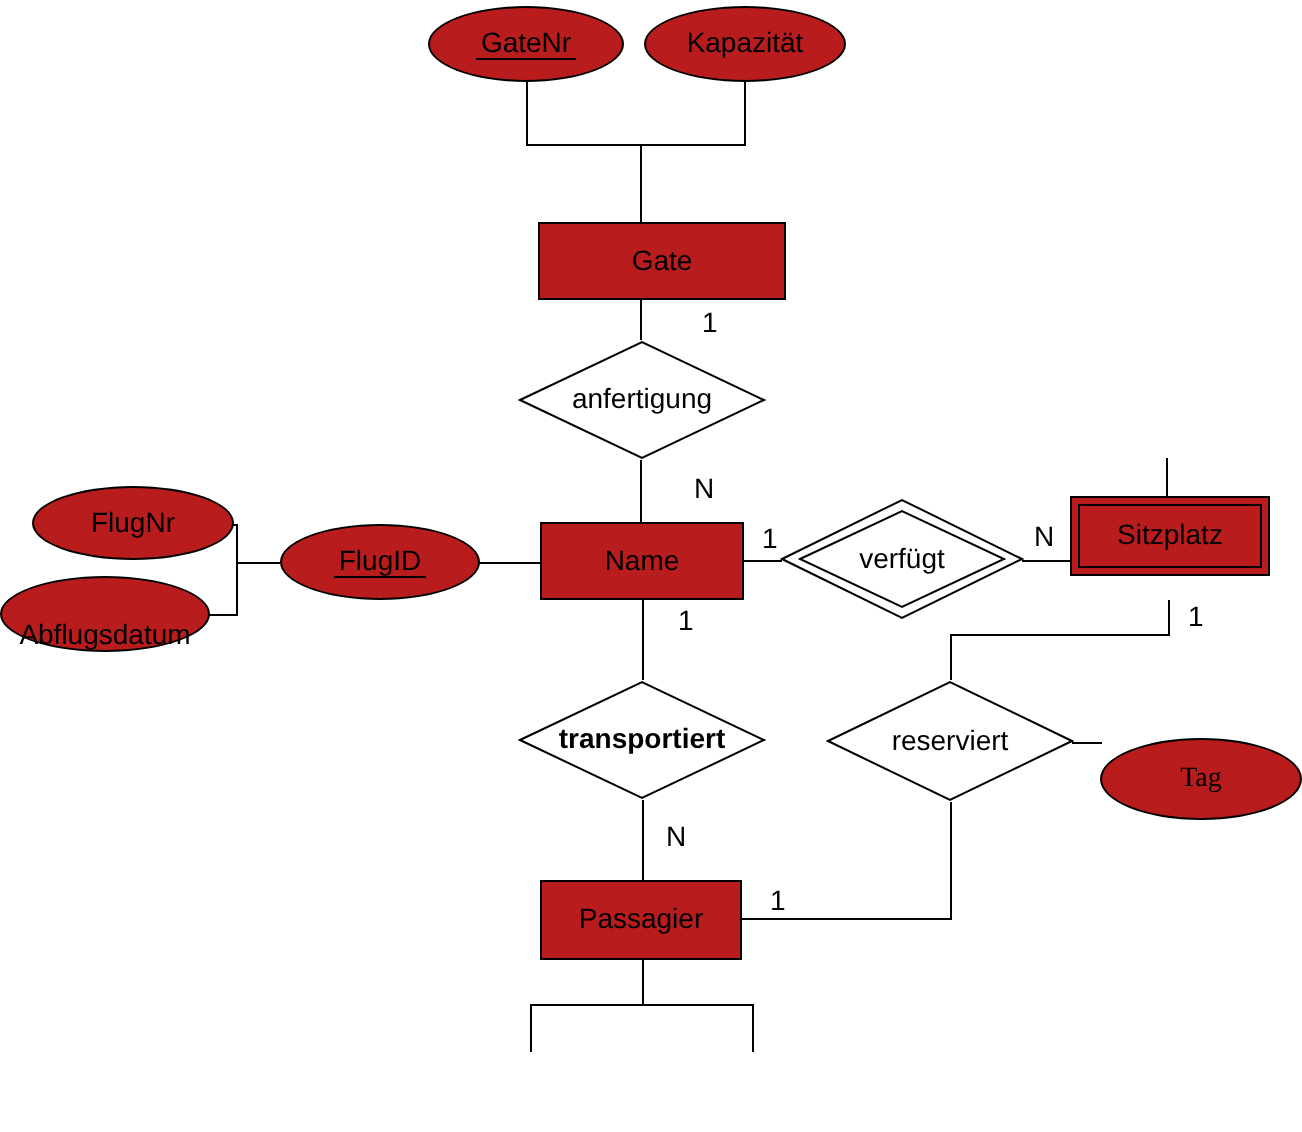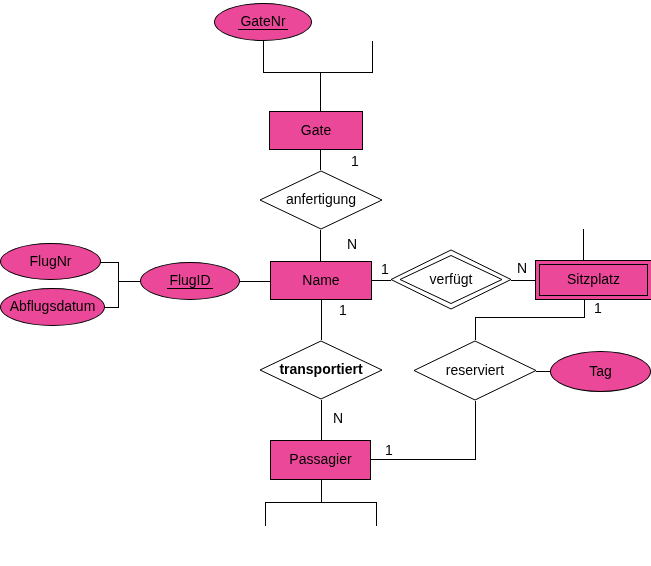--- a/index.html
+++ b/index.html
@@ -4,21 +4,21 @@
 <style>
   html, body { margin: 0; padding: 0; background: #ffffff; }
   #stage {
     position: relative; width: 651px; height: 566px;
     background: #ffffff; color: #000;
     font-family: "Liberation Sans", sans-serif; font-size: 14px;
     overflow: hidden;
   }
   .node {
     position: absolute; display: flex; align-items: center; justify-content: center;
-    box-sizing: border-box; background: #ec4899; text-align: center; line-height: 1.1;
+    box-sizing: border-box; background: #b91c1c; text-align: center; line-height: 1.1;
   }
   .rect { border: 1px solid #000; }
   .weak-inner { position: absolute; inset: 3px; border: 1px solid #000; background: transparent; }
   .ellipse { border: 1px solid #000; border-radius: 50%; }
   .diamond { background: transparent; border: none; }
   .diamond svg { position: absolute; left: 0; top: 0; width: 100%; height: 100%; }
   .lbl { position: relative; z-index: 2; padding: 0 2px; }
   .pk { border-bottom: 1px solid #000; }
   .partial { border-bottom: 1px dotted #000; }
   .line { position: absolute; background: #000; }
@@ -61,40 +61,43 @@
   <span class="card" style="left:381px;top:261px;">1</span>
   <span class="card" style="left:517px;top:260px;">N</span>
   <span class="card" style="left:339px;top:302px;">1</span>
   <span class="card" style="left:333px;top:410px;">N</span>
   <span class="card" style="left:385px;top:442px;">1</span>
   <span class="card" style="left:594px;top:300px;">1</span>
 
   <div class="node ellipse" style="left:214px;top:3px;width:98px;height:38px;">
     <span class="lbl pk">GateNr</span>
   </div>
-  <div class="node ellipse" style="left:0px;top:243px;width:101px;height:37px;justify-content:center;">
+  <div class="node ellipse" style="left:322px;top:3px;width:101px;height:38px;">
+    <span class="lbl">Kapazität</span>
+  </div>
+  <div class="node ellipse" style="left:16px;top:243px;width:101px;height:37px;justify-content:center;">
     <span class="lbl">FlugNr</span>
   </div>
-  <div class="node ellipse" style="left:0px;top:288px;width:105px;height:38px;">
+  <div class="node ellipse" style="left:0px;top:288px;width:105px;height:38px;align-items:flex-end;">
     <span class="lbl">Abflugsdatum</span>
   </div>
   <div class="node ellipse" style="left:140px;top:262px;width:100px;height:38px;">
     <span class="lbl pk">FlugID</span>
   </div>
-  <div class="node ellipse" style="left:550px;top:351px;width:101px;height:41px;">
+  <div class="node ellipse" style="left:550px;top:369px;width:101px;height:41px;font-family:Liberation Serif, serif;">
     <span class="lbl">Tag</span>
   </div>
 
-  <div class="node rect" style="left:269px;top:111px;width:94px;height:39px;">
+  <div class="node rect" style="left:269px;top:111px;width:124px;height:39px;">
     <span class="lbl">Gate</span>
   </div>
   <div class="node rect" style="left:270px;top:261px;width:102px;height:39px;">
     <span class="lbl">Name</span>
   </div>
-  <div class="node rect" style="left:535px;top:260px;width:117px;height:40px;">
+  <div class="node rect" style="left:535px;top:248px;width:100px;height:40px;">
     <div class="weak-inner"></div>
     <span class="lbl">Sitzplatz</span>
   </div>
   <div class="node rect" style="left:270px;top:440px;width:101px;height:40px;">
     <span class="lbl">Passagier</span>
   </div>
 
   <div class="node diamond" style="left:259px;top:169px;width:124px;height:62px;">
     <svg viewBox="0 0 124 62">
       <polygon points="1,31 62,2 123,31 62,60" fill="#ffffff" stroke="#000000" stroke-width="1"></polygon>

